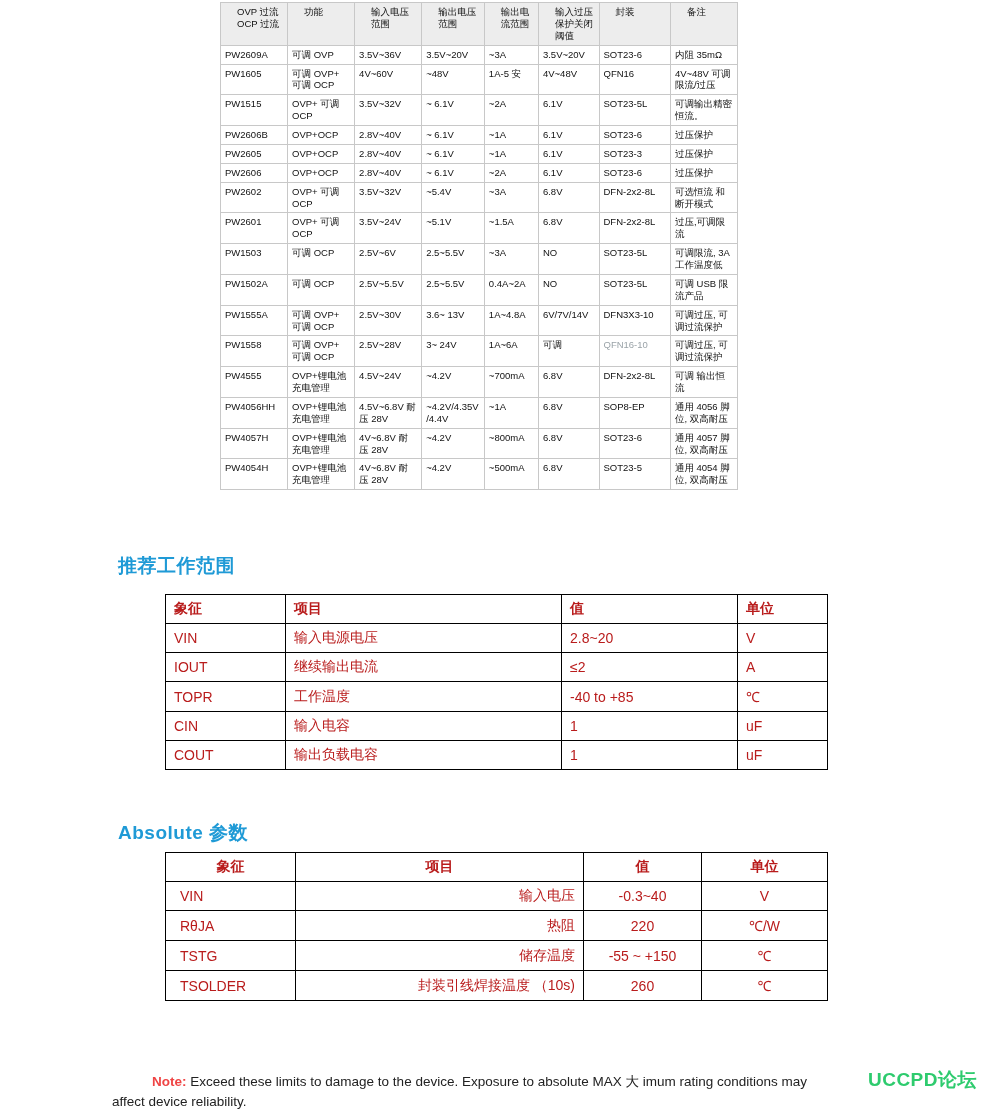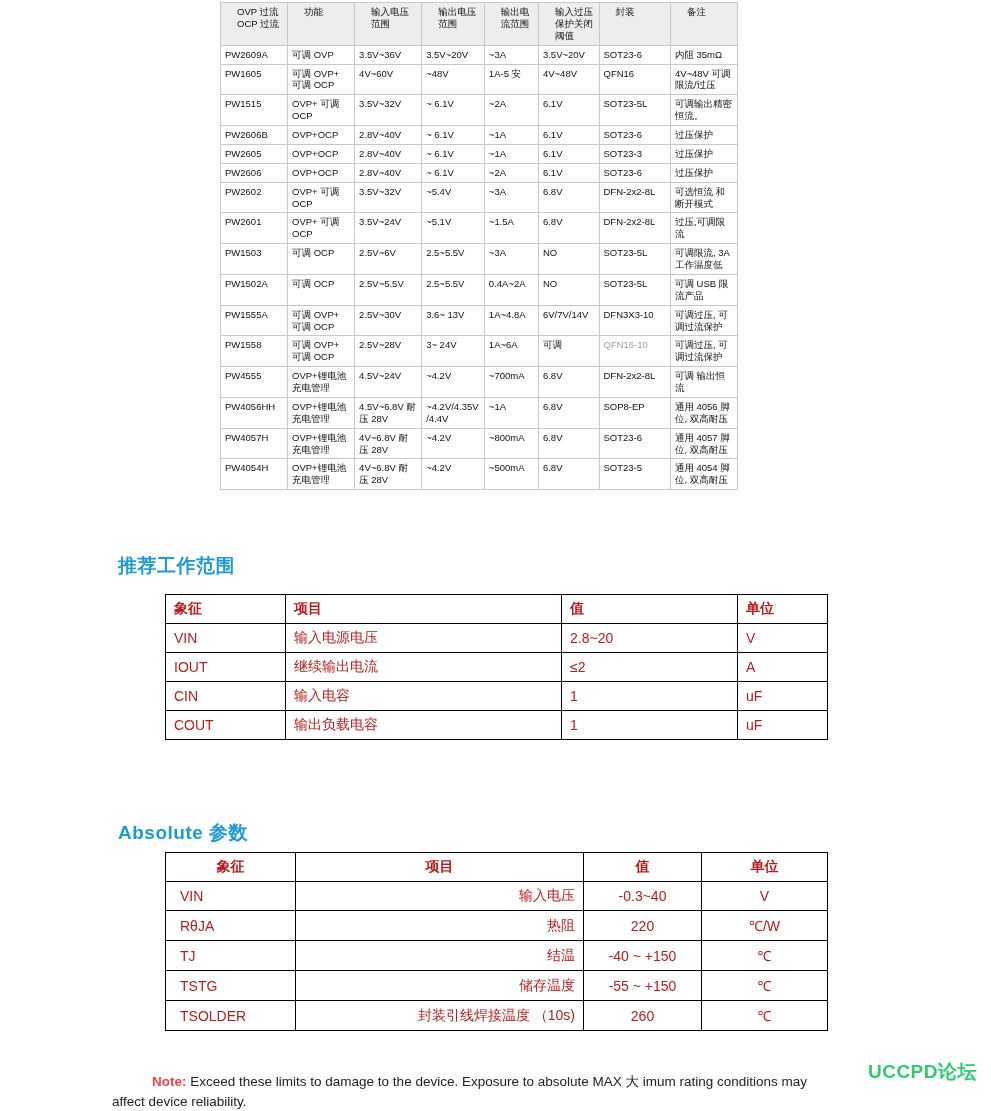--- a/index.html
+++ b/index.html
@@ -130,21 +130,21 @@
     font-weight: bold;
     color: #ef4444;
     margin-left: 40px;
   }
   #note .note-text { color: #222; }
 
   
   #watermark {
     position: absolute;
     right: 14px;
-    bottom: 26px;
+    bottom: 18px;
     color: #2ecb6e;
     font-size: 19px;
     font-weight: bold;
     letter-spacing: 0.5px;
   }
 </style>
 </head>
 <body>
 
 <div class="product-table-wrap">
@@ -361,20 +361,26 @@
         <td>2.8~20</td>
         <td>V</td>
       </tr>
       <tr>
         <td>IOUT</td>
         <td>继续输出电流</td>
         <td>≤2</td>
         <td>A</td>
       </tr>
       <tr>
+        <td>TOPR</td>
+        <td>工作温度</td>
+        <td>-40 to +85</td>
+        <td>℃</td>
+      </tr>
+      <tr>
         <td>CIN</td>
         <td>输入电容</td>
         <td>1</td>
         <td>uF</td>
       </tr>
       <tr>
         <td>COUT</td>
         <td>输出负载电容</td>
         <td>1</td>
         <td>uF</td>
@@ -408,26 +414,20 @@
         <td>-0.3~40</td>
         <td>V</td>
       </tr>
       <tr>
         <td>RθJA</td>
         <td>热阻</td>
         <td>220</td>
         <td>℃/W</td>
       </tr>
       <tr>
-        <td>TJ</td>
-        <td>结温</td>
-        <td>-40 ~ +150</td>
-        <td>℃</td>
-      </tr>
-      <tr>
         <td>TSTG</td>
         <td>储存温度</td>
         <td>-55 ~ +150</td>
         <td>℃</td>
       </tr>
       <tr>
         <td>TSOLDER</td>
         <td>封装引线焊接温度 （10s)</td>
         <td>260</td>
         <td>℃</td>

